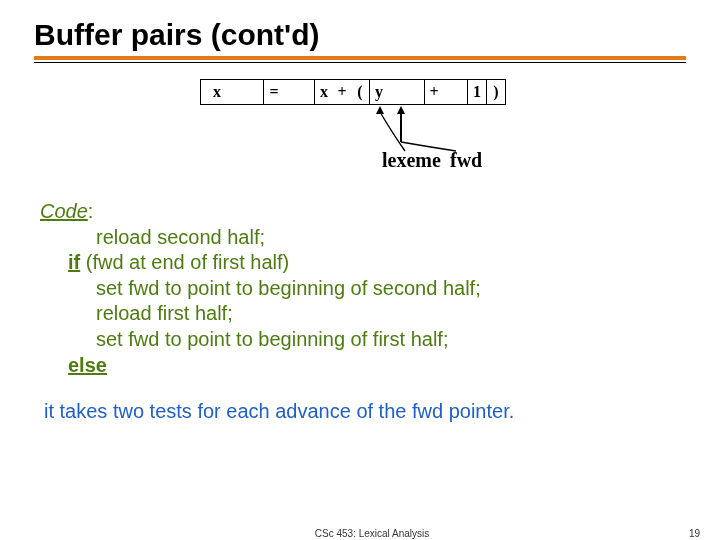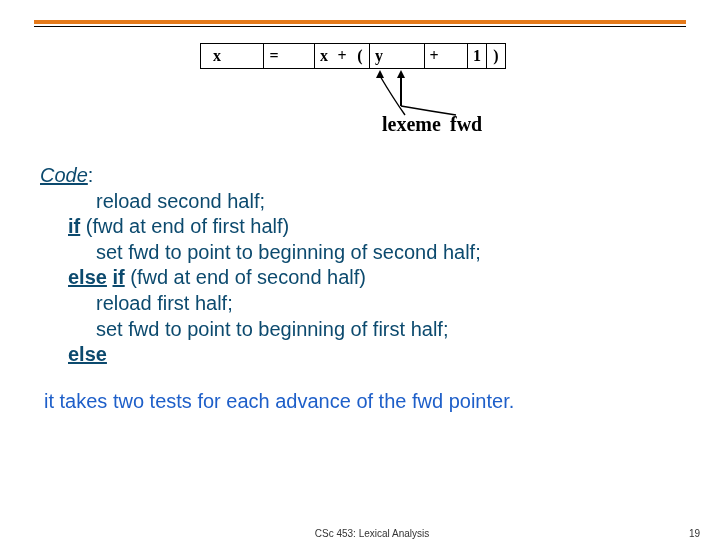--- a/index.html
+++ b/index.html
@@ -69,21 +69,21 @@
   .arrow-head-up {
     position: absolute;
     width: 0; height: 0;
     border-left: 4px solid transparent;
     border-right: 4px solid transparent;
     border-bottom: 8px solid #000;
   }
   .code-block {
     margin: 28px 0 4px 6px;
     font-size: 20px;
-    color: #0c4a6e;
+    color: #4d7c0f;
     line-height: 1.28;
   }
   .code-heading { text-decoration: underline; font-style: italic; }
   .kw { font-weight: bold; text-decoration: underline; }
   .code-line { white-space: pre; }
   .ind1 { margin-left: 28px; }
   .ind2 { margin-left: 56px; }
   .summary {
     margin: 22px 0 0 10px;
     font-size: 20px;
@@ -105,20 +105,21 @@
   }
   .footer-num {
     position: absolute;
     right: 20px;
   }
 </style>
 </head>
 <body>
 
 <div class="slide">
+  <h1 class="title">Buffer pairs (cont'd)</h1>
   <div class="rule-thick"></div>
   <div class="rule-thin"></div>
 
   <div class="diagram">
     <div class="boxrow">
       <div class="vline"></div>
       <div class="cell" style="width:32px">x</div>
       <div class="cell" style="width:30px"></div>
       <div class="vline"></div>
       <div class="cell" style="width:20px">=</div>
@@ -152,21 +153,20 @@
       <path d="M 256 72 Q 230 68 201 63" stroke="#000" stroke-width="1.4" fill="none"></path>
     </svg>
     <div class="label" style="left:250px;top:70px">fwd</div>
   </div>
 
   <div class="code-block">
     <div class="code-line"><span class="code-heading">Code</span>:</div>
     <div class="code-line ind2">reload second half;</div>
     <div class="code-line ind1"><span class="kw">if</span><span> (fwd at end of first half)</span></div>
     <div class="code-line ind2">set fwd to point to beginning of second half;</div>
-    <div class="code-line ind1"><span class="kw">else</span> <span class="kw">if</span><span> (fwd at end of second half)</span></div>
     <div class="code-line ind2">reload first half;</div>
     <div class="code-line ind2">set fwd to point to beginning of first half;</div>
     <div class="code-line ind1"><span class="kw">else</span></div>
   </div>
 
   <div class="summary">it takes two tests for each advance of the fwd pointer.</div>
 </div>
 
 <div class="footer">
   <div class="footer-title">CSc 453: Lexical Analysis</div>

